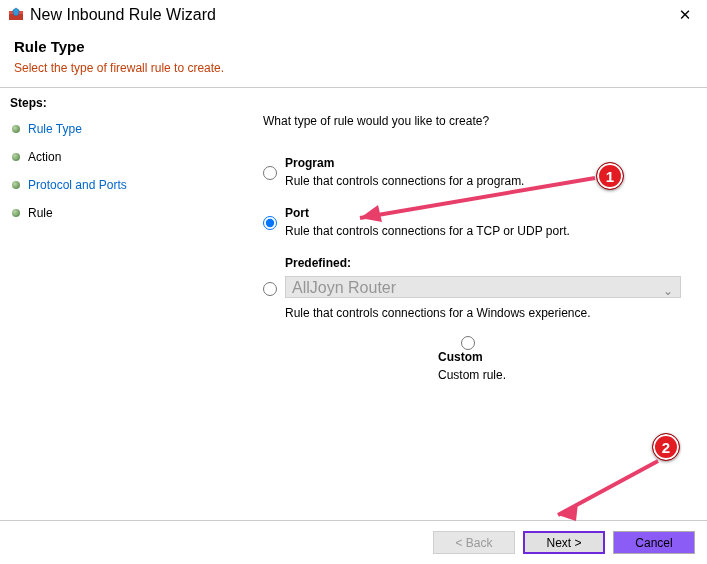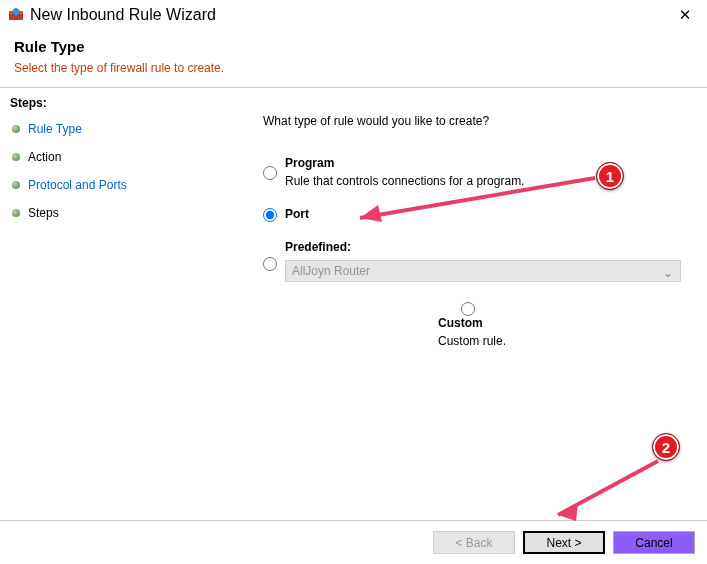--- a/index.html
+++ b/index.html
@@ -91,21 +91,21 @@
   .option .opt-body { flex: 1; }
   .opt-title { font-weight: bold; font-size: 12px; display:block;}
   .opt-desc { font-size: 12px; margin-top: 4px; display:block;}
   .predef-select {
     width: 100%;
     margin: 6px 0 4px 0;
     height: 22px;
     background: #dcdcdc;
     border: 1px solid #bcbcbc;
     color: #6a6a6a;
-    font-size: 12px;
+    font-size: 16px;
     padding: 0 6px;
     appearance: none;
     position: relative;
   }
   .sel-wrap { position: relative; }
   .sel-wrap::after {
     content: "⌄";
     position: absolute;
     right: 8px; top: 2px;
     color: #888; font-size: 12px; pointer-events:none;
@@ -132,21 +132,21 @@
     border: 1px solid #adadad;
     cursor: pointer;
   }
   .btn:disabled {
     background: #e6e6e6;
     border: 1px solid #cfcfcf;
     color: #9a9a9a;
     cursor: default;
   }
   .btn.primary {
-    border: 2px solid #000000;
+    border: 2px solid #6d28d9;
     background: #e1e1e1;
   }
 
   
   .anno { position:absolute; pointer-events:none; }
   .badge {
     width: 28px; height: 28px; border-radius: 50%;
     background: #e31b23; color: #fff; font-weight: bold;
     display:flex; align-items:center; justify-content:center;
     font-size: 15px;
@@ -189,51 +189,53 @@
     <div class="step-item">
       <span class="step-bullet"></span>
       <span>Action</span>
     </div>
     <div class="step-item link">
       <span class="step-bullet"></span>
       <span>Protocol and Ports</span>
     </div>
     <div class="step-item">
       <span class="step-bullet"></span>
-      <span>Steps</span>
+      <span>Rule</span>
     </div>
   </div>
 
   <div class="main">
     <div class="main-question">What type of rule would you like to create?</div>
 
     <label class="option">
       <input type="radio" name="ruletype" style="">
       <span class="opt-body">
         <span class="opt-title">Program</span>
         <span class="opt-desc">Rule that controls connections for a program.</span>
       </span>
     </label>
 
     <label class="option">
       <input type="radio" name="ruletype" checked="" style="">
       <span class="opt-body">
         <span class="opt-title">Port</span>
+        <span class="opt-desc">Rule that controls connections for a TCP or UDP port.</span>
       </span>
     </label>
 
     <label class="option" style="margin-bottom:6px;">
       <input type="radio" name="ruletype" style="">
       <span class="opt-body">
         <span class="opt-title">Predefined:</span>
         <span class="sel-wrap">
           <select class="predef-select" disabled="">
             <option>AllJoyn Router</option>
           </select>
         </span>
+        <span class="opt-desc">Rule that controls connections for a Windows experience.</span>
       </span>
     </label>
 
     <label class="option" style="margin-top:14px;flex-direction:column;">
       <input type="radio" name="ruletype" style="">
       <span class="opt-body">
         <span class="opt-title">Custom</span>
         <span class="opt-desc">Custom rule.</span>
       </span>
     </label>

